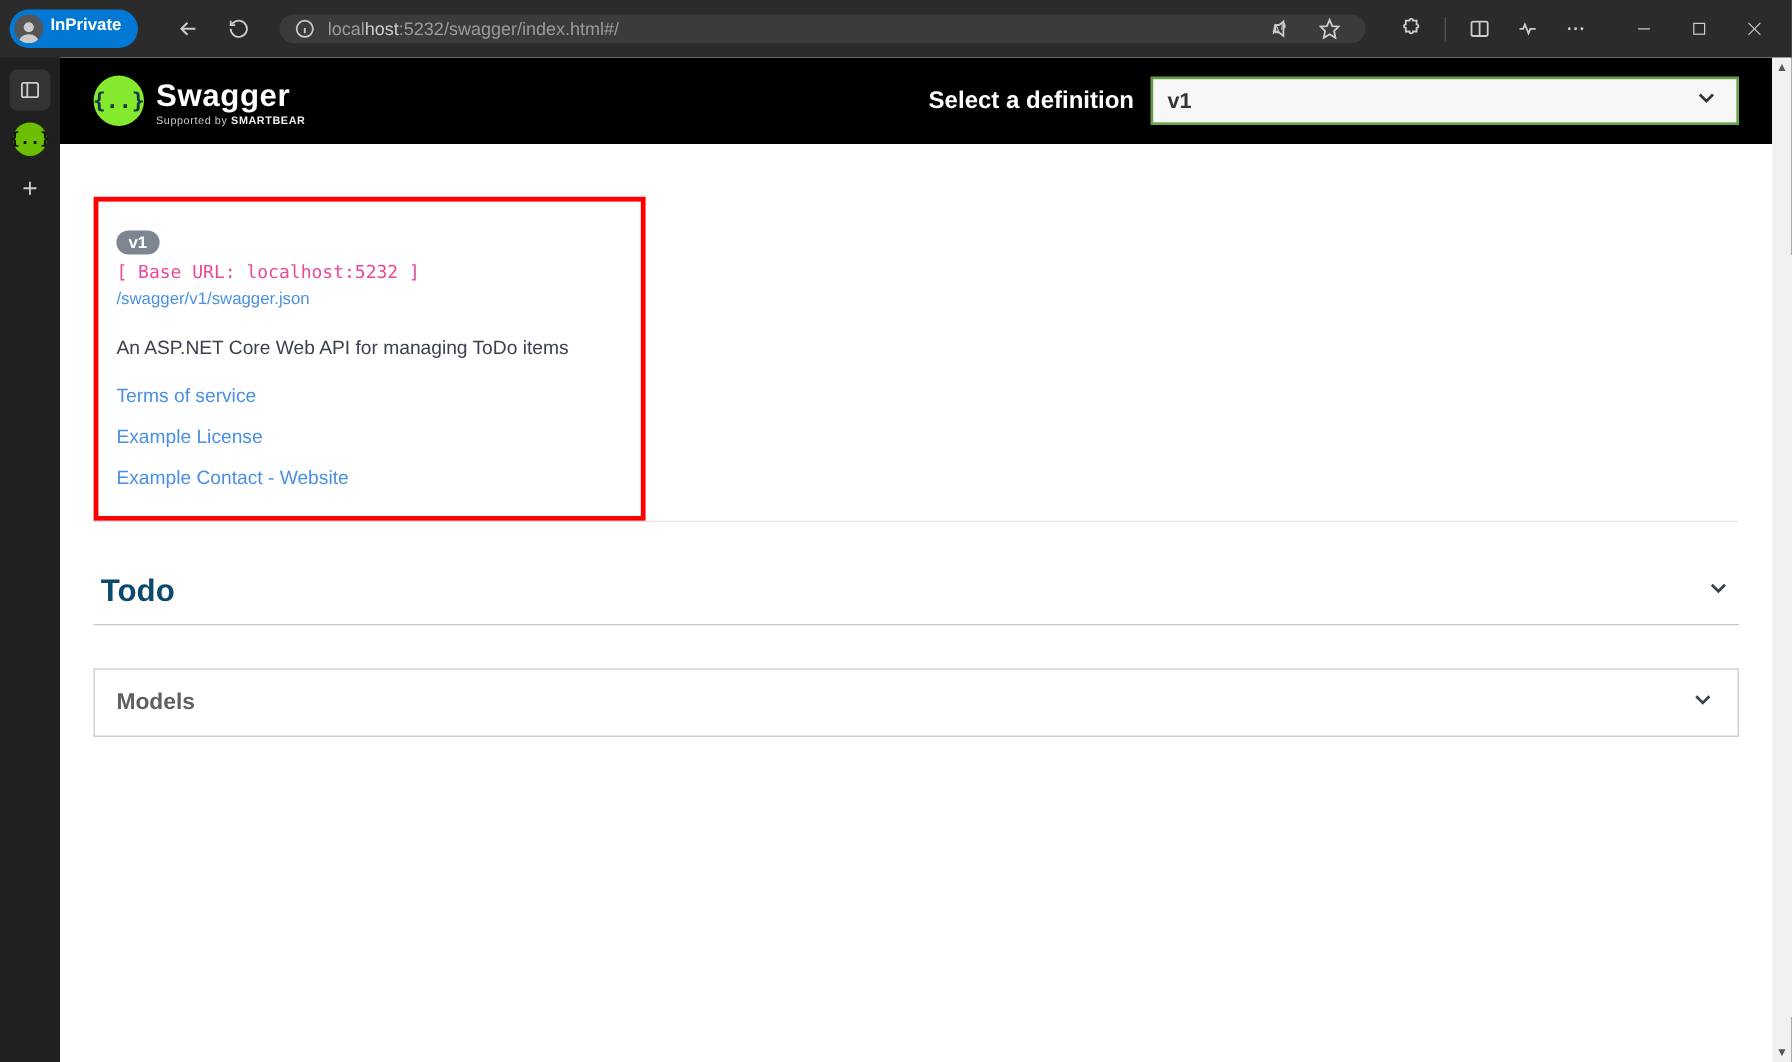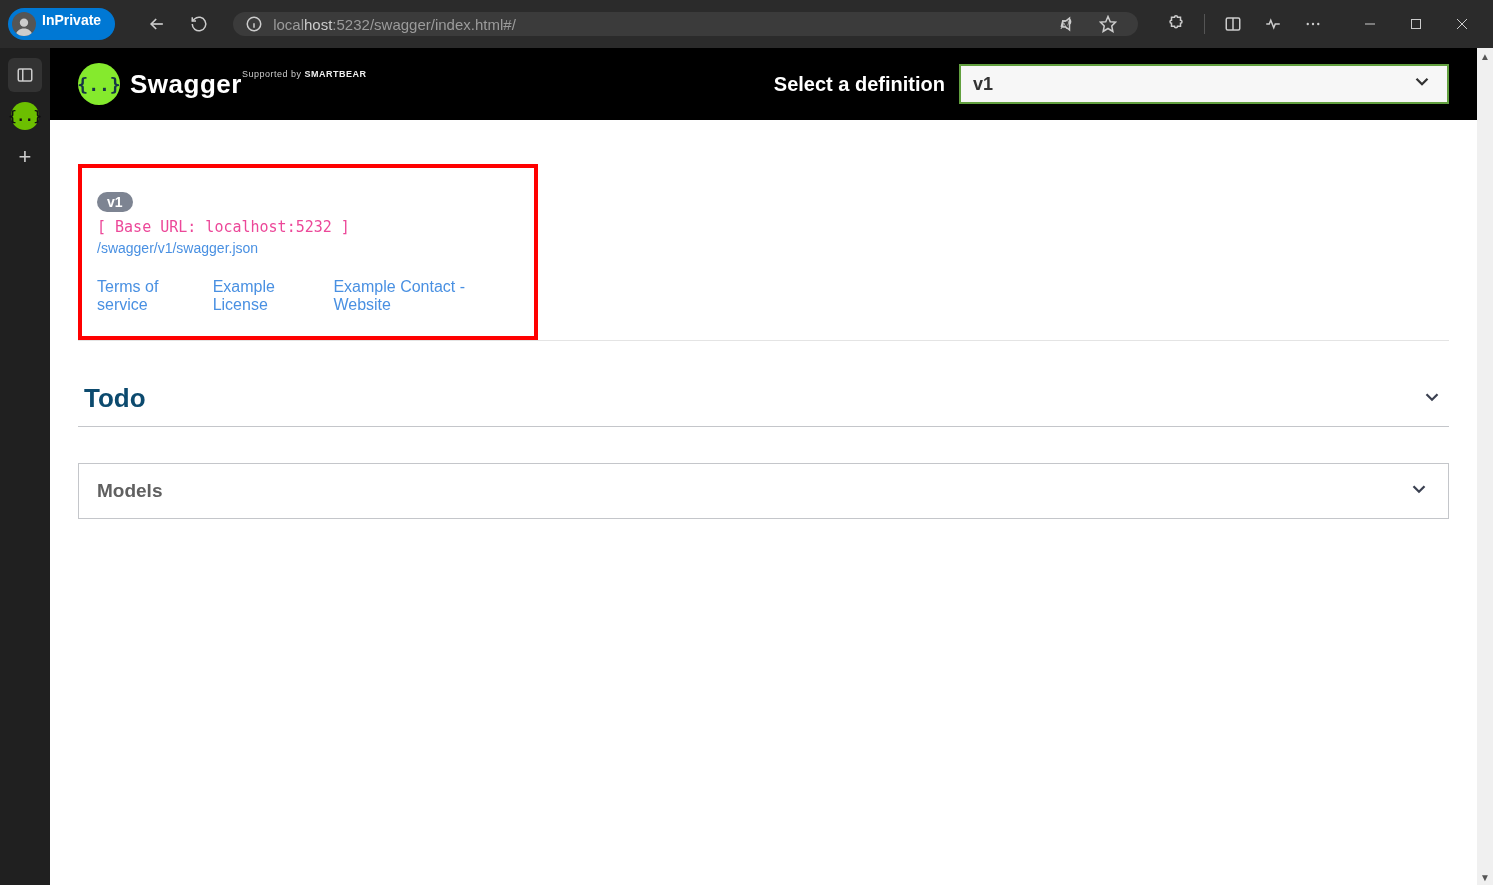--- a/index.html
+++ b/index.html
@@ -131,21 +131,21 @@
     padding:0 28px;
     gap:20px;
   }
   .swagger-logo { display:flex; align-items:center; gap:10px; }
   .swagger-logo-circle {
     width:42px; height:42px; border-radius:50%;
     background:#85ea2d;
     display:flex; align-items:center; justify-content:center;
     color:#173647; font-family:monospace; font-weight:bold; font-size:18px;
   }
-  .swagger-logo-text { color:#fff; display:flex; flex-direction:row; }
+  .swagger-logo-text { color:#fff; display:flex; flex-direction:column; }
   .swagger-logo-brand { font-size:26px; font-weight:600; letter-spacing:0.5px; }
   .swagger-logo-sub { font-size:9px; letter-spacing:0.5px; color:#ccc; text-align:right; }
   .swagger-logo-sub b { font-weight:bold; color:#eee; }
   .def-area { margin-left:auto; display:flex; align-items:center; gap:14px; }
   .def-label { color:#fff; font-size:20px; font-weight:700; }
   .def-select {
     flex:0 0 auto;
     width:490px;
     height:40px;
     border:2px solid #62a03f;
@@ -191,21 +191,21 @@
     top:4px;
   }
   .base-url {
     font-family: monospace;
     font-size:15px;
     color:#ec4899;
     margin-top:10px;
   }
   .spec-link { color:#4990e2; font-size:14px; margin-top:4px; display:block; }
   .api-desc { color:#3b4151; font-size:16px; margin-top:26px; }
-  .info-links { margin-top:22px; display:flex; gap:4px; }
+  .info-links { margin-top:22px; display:flex; flex-direction:column; gap:16px; }
   .info-links a { color:#4990e2; font-size:16px; text-decoration:none; }
 
   .schemes-section {
     border-top:1px solid #e4e4e4;
     margin-top:36px;
     padding:20px 0 26px;
   }
   .schemes-label { font-size:13px; font-weight:700; color:#3b4151; }
   .schemes-select {
     margin-top:8px;
@@ -394,20 +394,21 @@
         </div>
 
         <div class="swagger-wrap">
 
           <div class="info-box">
             <h1 class="api-title">
               <span class="api-version-pill">v1</span>
             </h1>
             <div class="base-url">[ Base URL: localhost:5232 ]</div>
             <a class="spec-link">/swagger/v1/swagger.json</a>
+            <p class="api-desc">An ASP.NET Core Web API for managing ToDo items</p>
             <div class="info-links">
               <a>Terms of service</a>
               <a>Example License</a>
               <a>Example Contact - Website</a>
             </div>
           </div>
 
 
           <div class="tag-section">
             <div class="tag-header">

